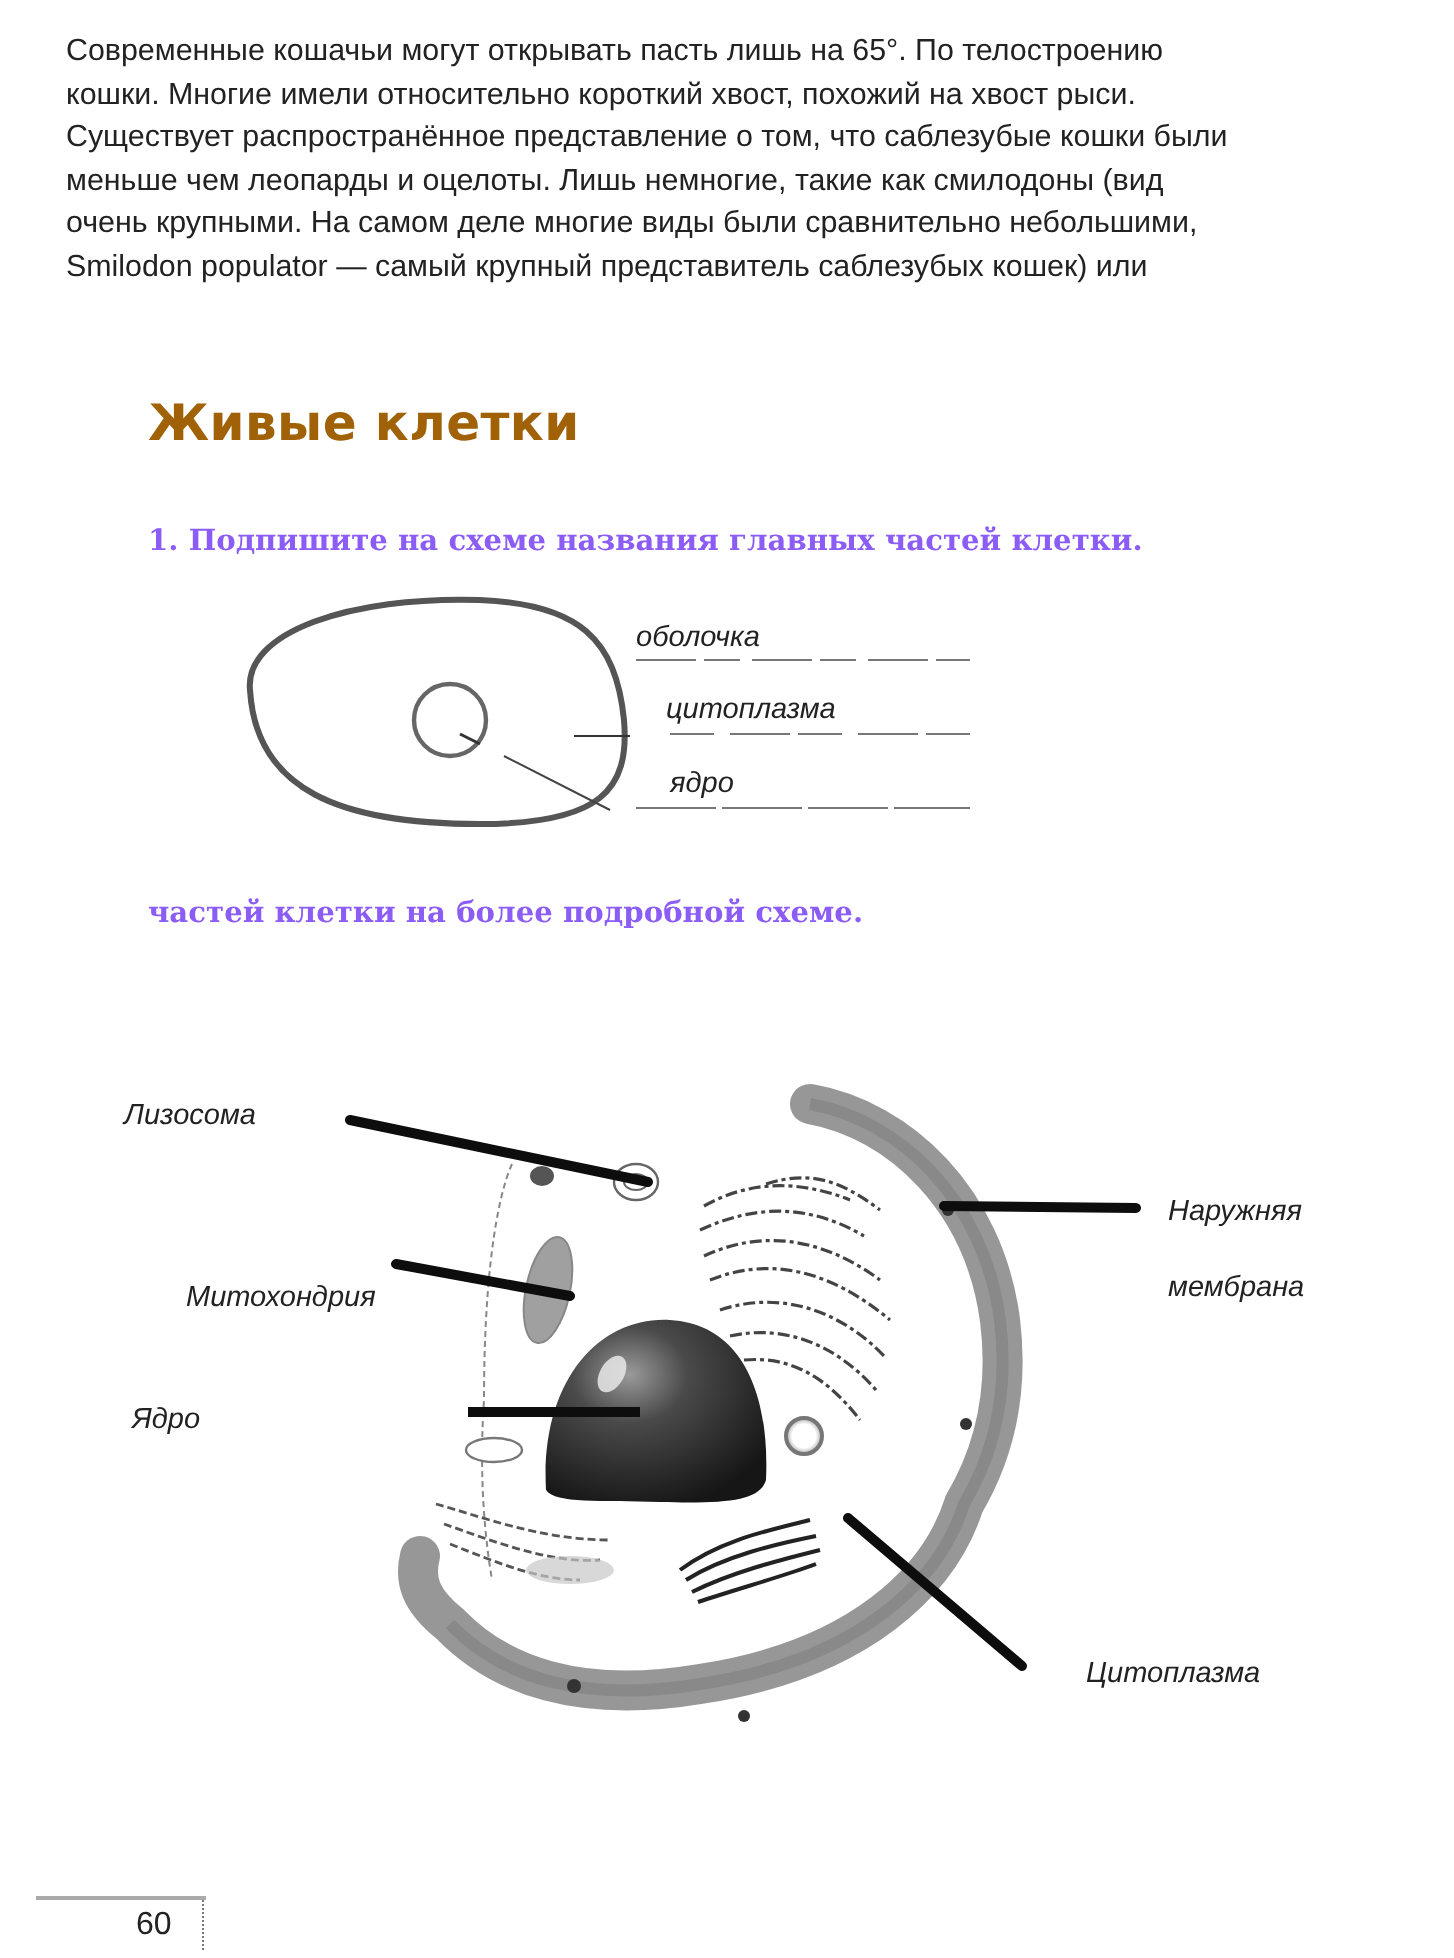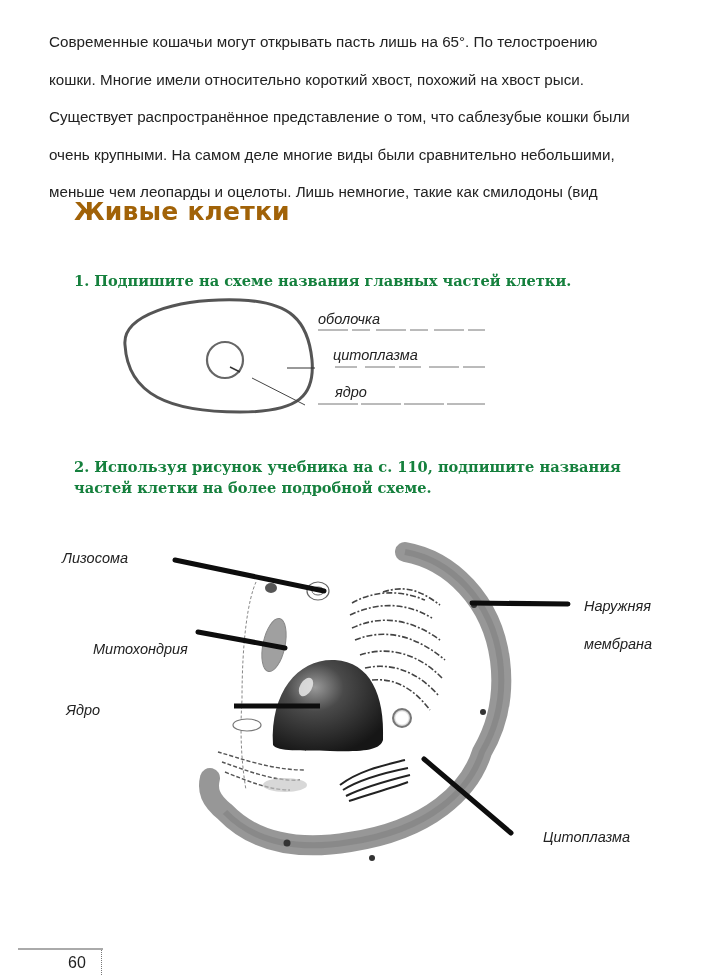--- a/index.html
+++ b/index.html
@@ -1,49 +1,50 @@
 <!DOCTYPE html>
 <html><head>
 <meta charset="utf-8">
 <style>
   html, body { margin: 0; padding: 0; background: #ffffff; }
   body { width: 727px; height: 979px; position: relative; overflow: hidden; color: #1a1a1a; }
   .intro {
     position: absolute; left: 33px; top: 15px; width: 650px;
     font-family: "Liberation Sans", sans-serif; font-size: 15.2px; line-height: 21.6px; color: #222;
   }
-  .intro p { margin: 16px; white-space: nowrap; }
+  .intro p { margin: 0; white-space: nowrap; }
   .heading {
     position: absolute; left: 74px; top: 197px;
     font-family: "DejaVu Sans", sans-serif; font-weight: bold; font-size: 25px; color: #a16207; letter-spacing: 0.2px;
   }
   .task {
-    position: absolute; font-family: "DejaVu Serif", serif; font-weight: bold; font-size: 14.6px; color: #15803d; line-height: 21px; margin-top: 10px;
+    position: absolute; font-family: "DejaVu Serif", serif; font-weight: bold; font-size: 14.6px; color: #8b5cf6; line-height: 21px;
   }
   .task1 { left: 74px; top: 260px; }
   .task2 { left: 74px; top: 446px; width: 600px; }
   .task p { margin: 0; white-space: nowrap; }
   .lbl { position: absolute; font-family: "Liberation Sans", sans-serif; font-size: 14.5px; color: #222; white-space: nowrap; font-style: italic; }
   .diagram { position: absolute; left: 0; top: 0; }
   .page-num {
     position: absolute; left: 68px; top: 954px;
     font-family: "Liberation Sans", sans-serif; font-size: 16px; color: #222;
   }
   .page-rule { position: absolute; left: 18px; top: 948px; width: 85px; height: 2px; background: #aaa; }
   .page-tick { position: absolute; left: 101px; top: 950px; width: 1px; height: 25px; border-left: 1px dotted #777; }
 </style>
 </head>
 <body>
 
 <div class="intro">
   <p>Современные кошачьи могут открывать пасть лишь на 65°. По телостроению</p>
   <p>кошки. Многие имели относительно короткий хвост, похожий на хвост рыси.</p>
   <p>Существует распространённое представление о том, что саблезубые кошки были</p>
+  <p>меньше чем леопарды и оцелоты. Лишь немногие, такие как смилодоны (вид</p>
   <p>очень крупными. На самом деле многие виды были сравнительно небольшими,</p>
-  <p>меньше чем леопарды и оцелоты. Лишь немногие, такие как смилодоны (вид</p>
+  <p>Smilodon populator — самый крупный представитель саблезубых кошек) или</p>
 </div>
 
 <div class="heading">Живые клетки</div>
 
 <div class="task task1">
   <p>1. Подпишите на схеме названия главных частей клетки.</p>
 </div>
 
 <svg class="diagram" width="727" height="979" viewBox="0 0 727 979">
   <defs>
@@ -129,21 +130,20 @@
     <line x1="472" y1="603" x2="568" y2="604" stroke="#0d0d0d" stroke-width="5" stroke-linecap="round"></line>
     <line x1="424" y1="759" x2="511" y2="833" stroke="#0d0d0d" stroke-width="5" stroke-linecap="round"></line>
   </g>
 </svg>
 
 <div class="lbl" style="left:318px; top:311px;">оболочка</div>
 <div class="lbl" style="left:333px; top:347px;">цитоплазма</div>
 <div class="lbl" style="left:335px; top:384px;">ядро</div>
 
 <div class="task task2">
-  <p>2. Используя рисунок учебника на с. 110, подпишите названия</p>
   <p>частей клетки на более подробной схеме.</p>
 </div>
 
 <div class="lbl" style="left:62px; top:550px;">Лизосома</div>
 <div class="lbl" style="left:93px; top:641px;">Митохондрия</div>
 <div class="lbl" style="left:66px; top:702px;">Ядро</div>
 <div class="lbl" style="left:584px; top:598px;">Наружняя</div>
 <div class="lbl" style="left:584px; top:619px;margin-top:17px;">мембрана</div>
 <div class="lbl" style="left:543px; top:829px;">Цитоплазма</div>
 

